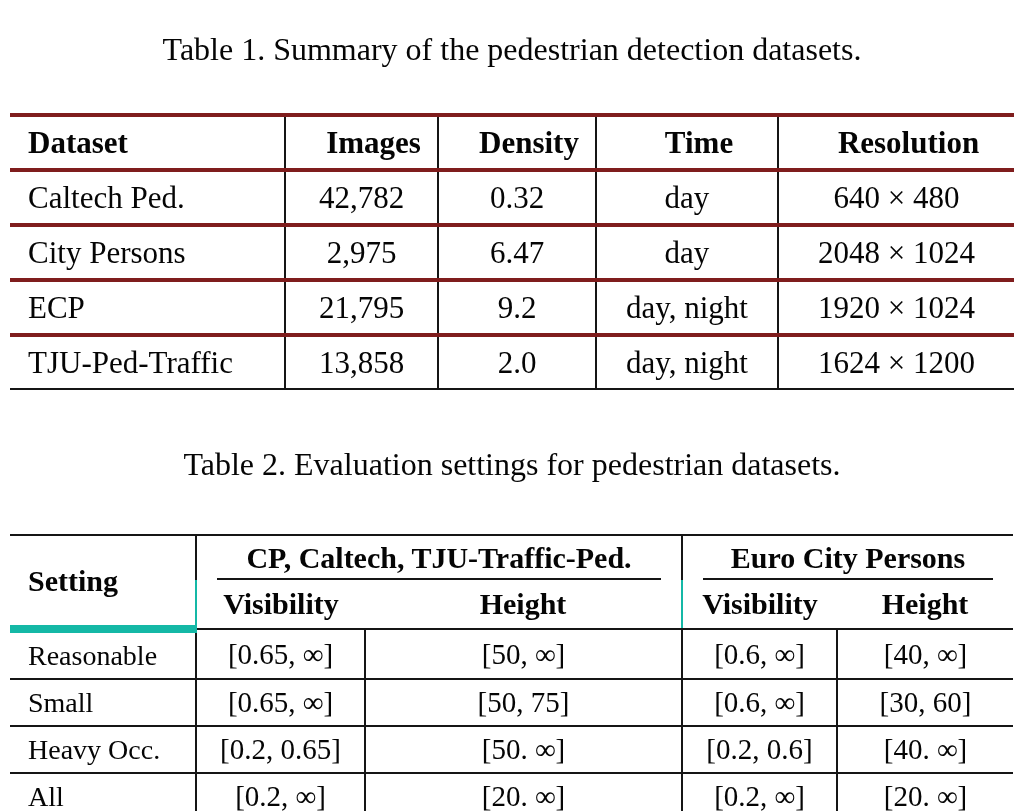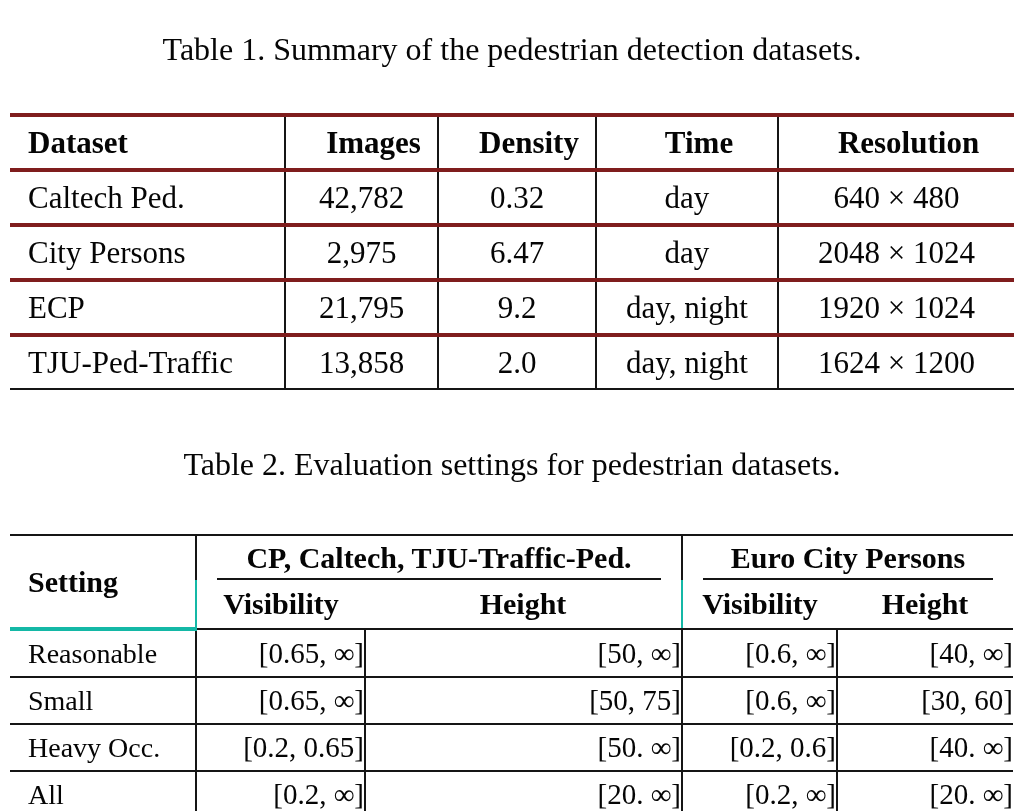--- a/index.html
+++ b/index.html
@@ -54,21 +54,21 @@
     vertical-align: middle;
     overflow: hidden;
     white-space: nowrap;
     font-size: 29px;
   }
   #table2 th { font-weight: bold; }
   #table2 .setting-head {
     text-align: left;
     padding-left: 18px;
     border-top: 2px solid #151515;
-    border-bottom: 4px solid #14b8a6;
+    border-bottom: 8px solid #14b8a6;
     font-size: 30px;
   }
   #table2 .group {
     text-align: center;
     height: 44px;
     border-top: 2px solid #151515;
     border-left: 2px solid #151515;
     position: relative;
     font-size: 30px;
   }
@@ -84,21 +84,21 @@
   }
   #table2 .sub {
     text-align: center;
     height: 48px;
     border-bottom: 2px solid #151515;
     font-size: 30px;
   }
   #table2 .sub.gstart { border-left: 2px solid #14b8a6; }
   #table2 td {
     height: 45px;
-    text-align: right;
+    text-align: center;
     border-top: 2px solid #151515;
     border-bottom: 2px solid #151515;
   }
   #table2 td.setting {
     text-align: left;
     padding-left: 18px;
     font-size: 28px;
   }
   #table2 td.vline { border-left: 2px solid #151515; }
 </style>

